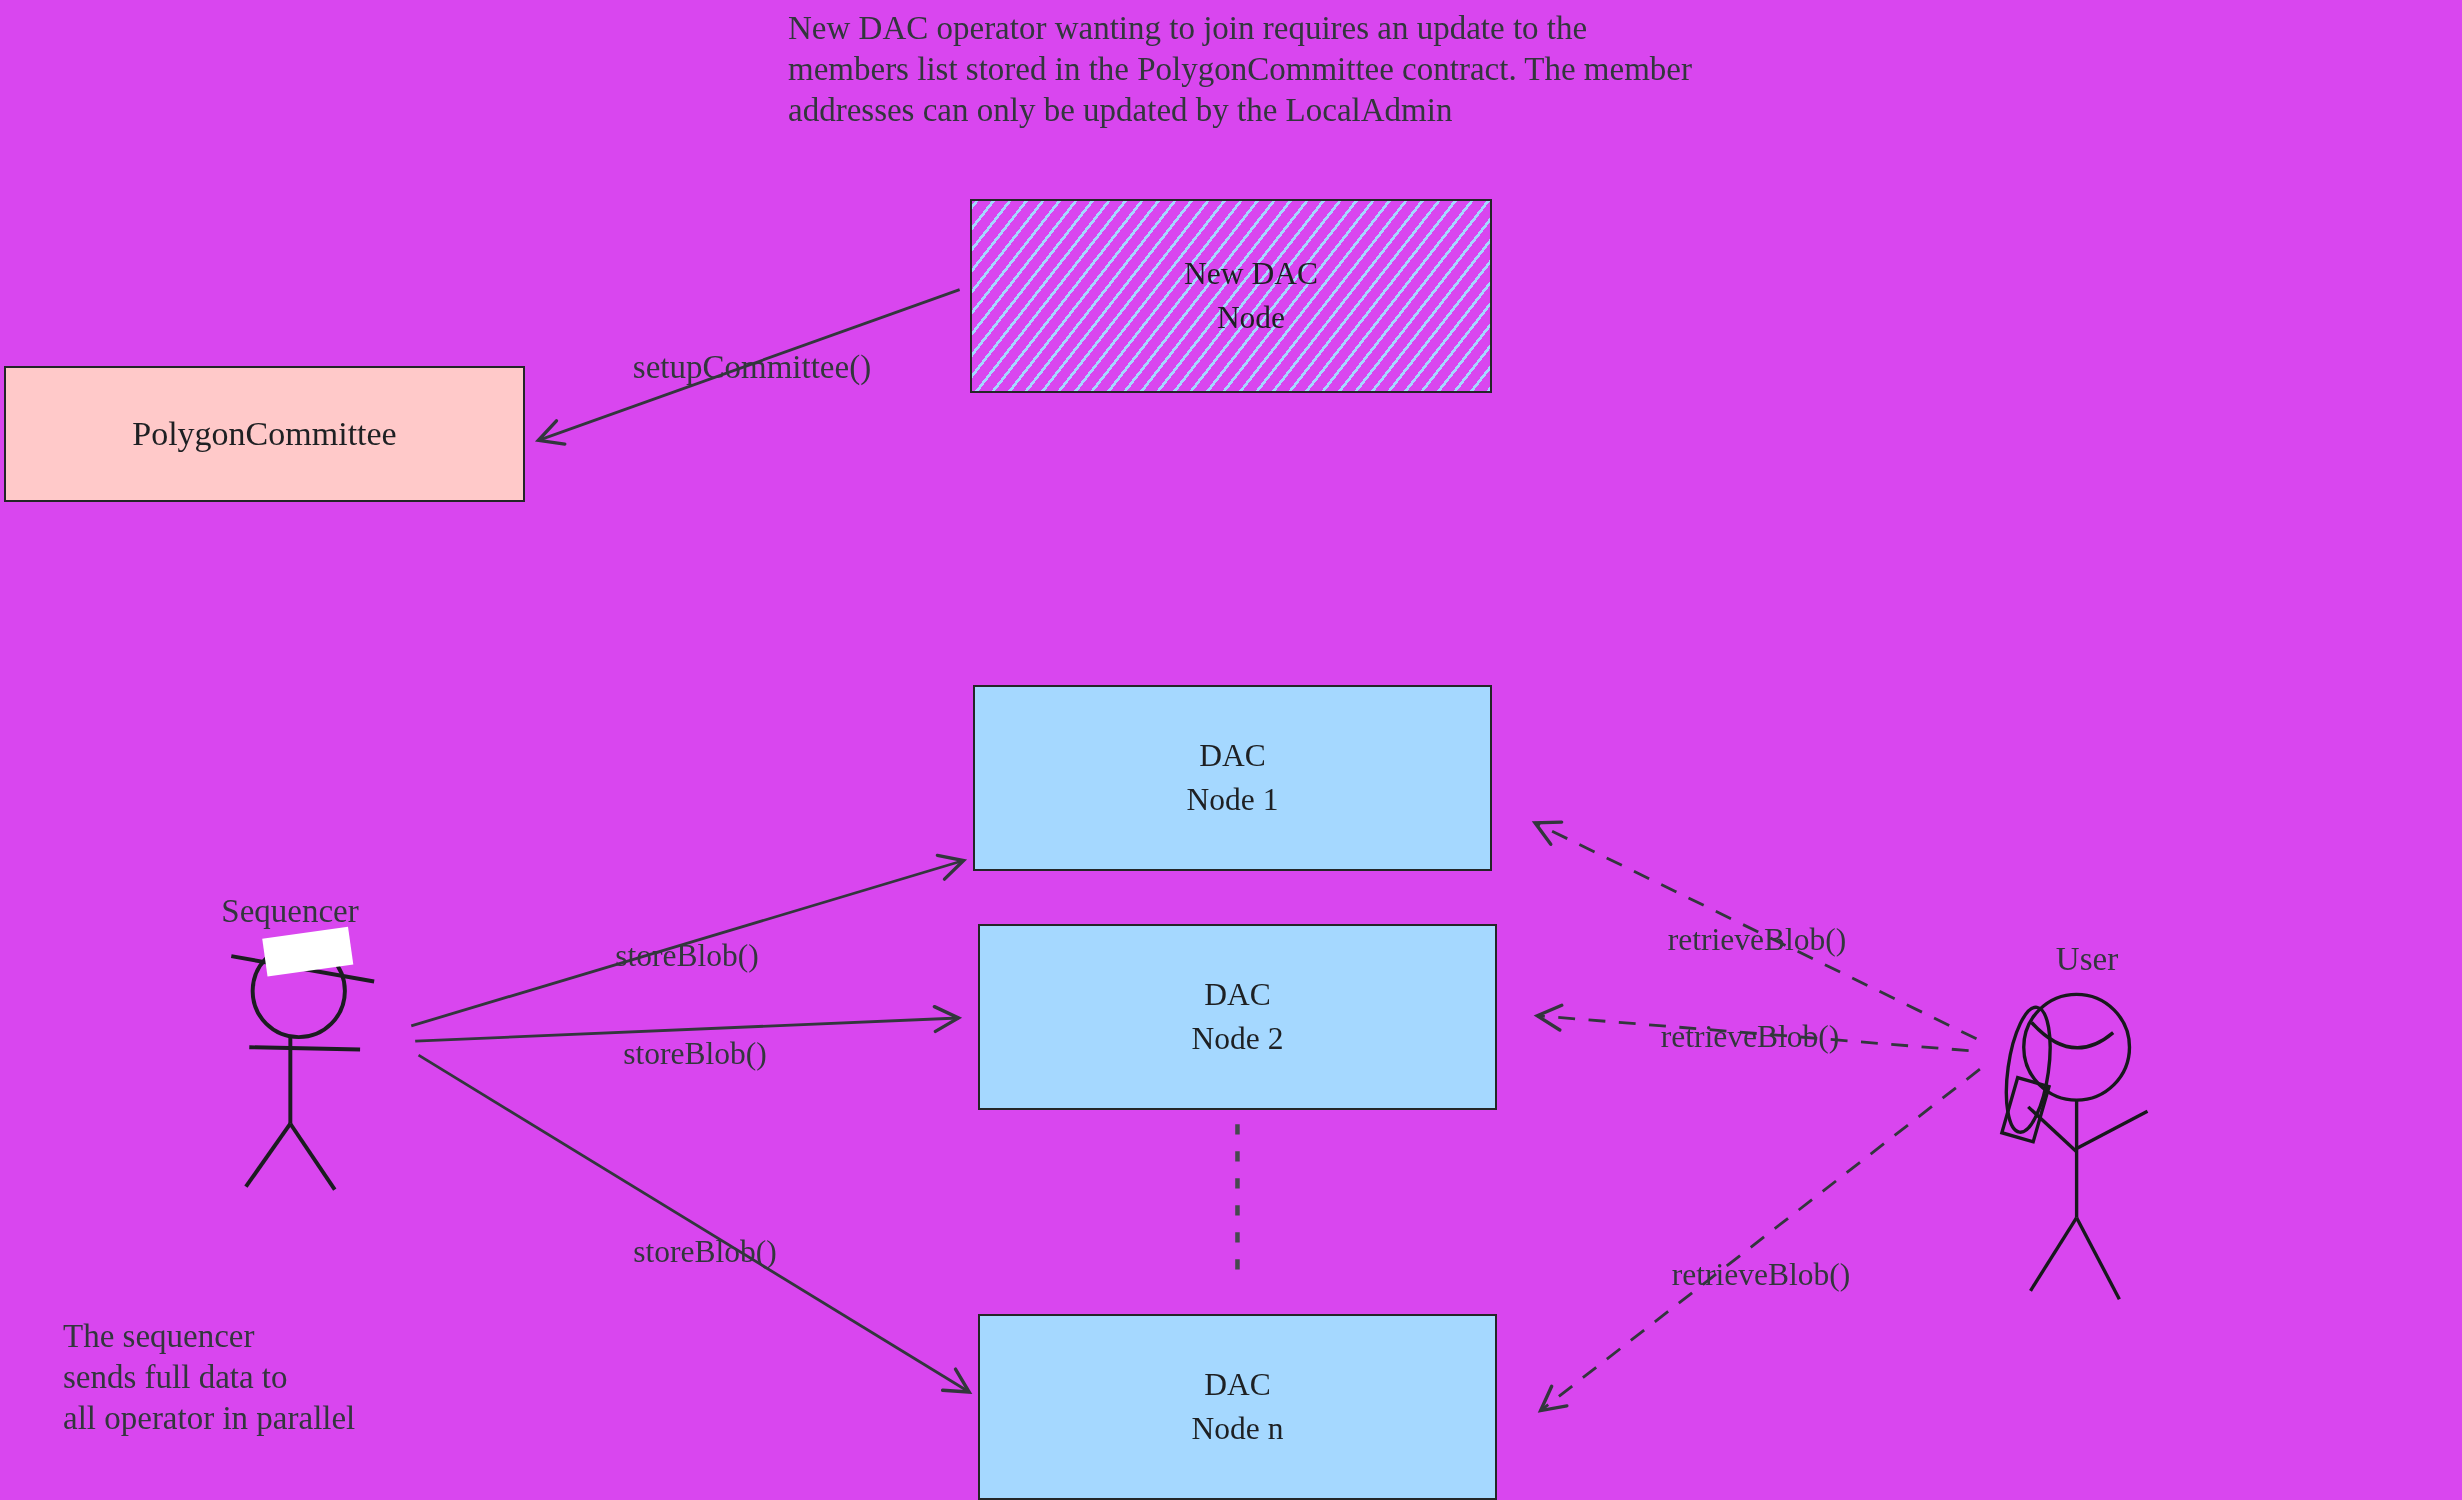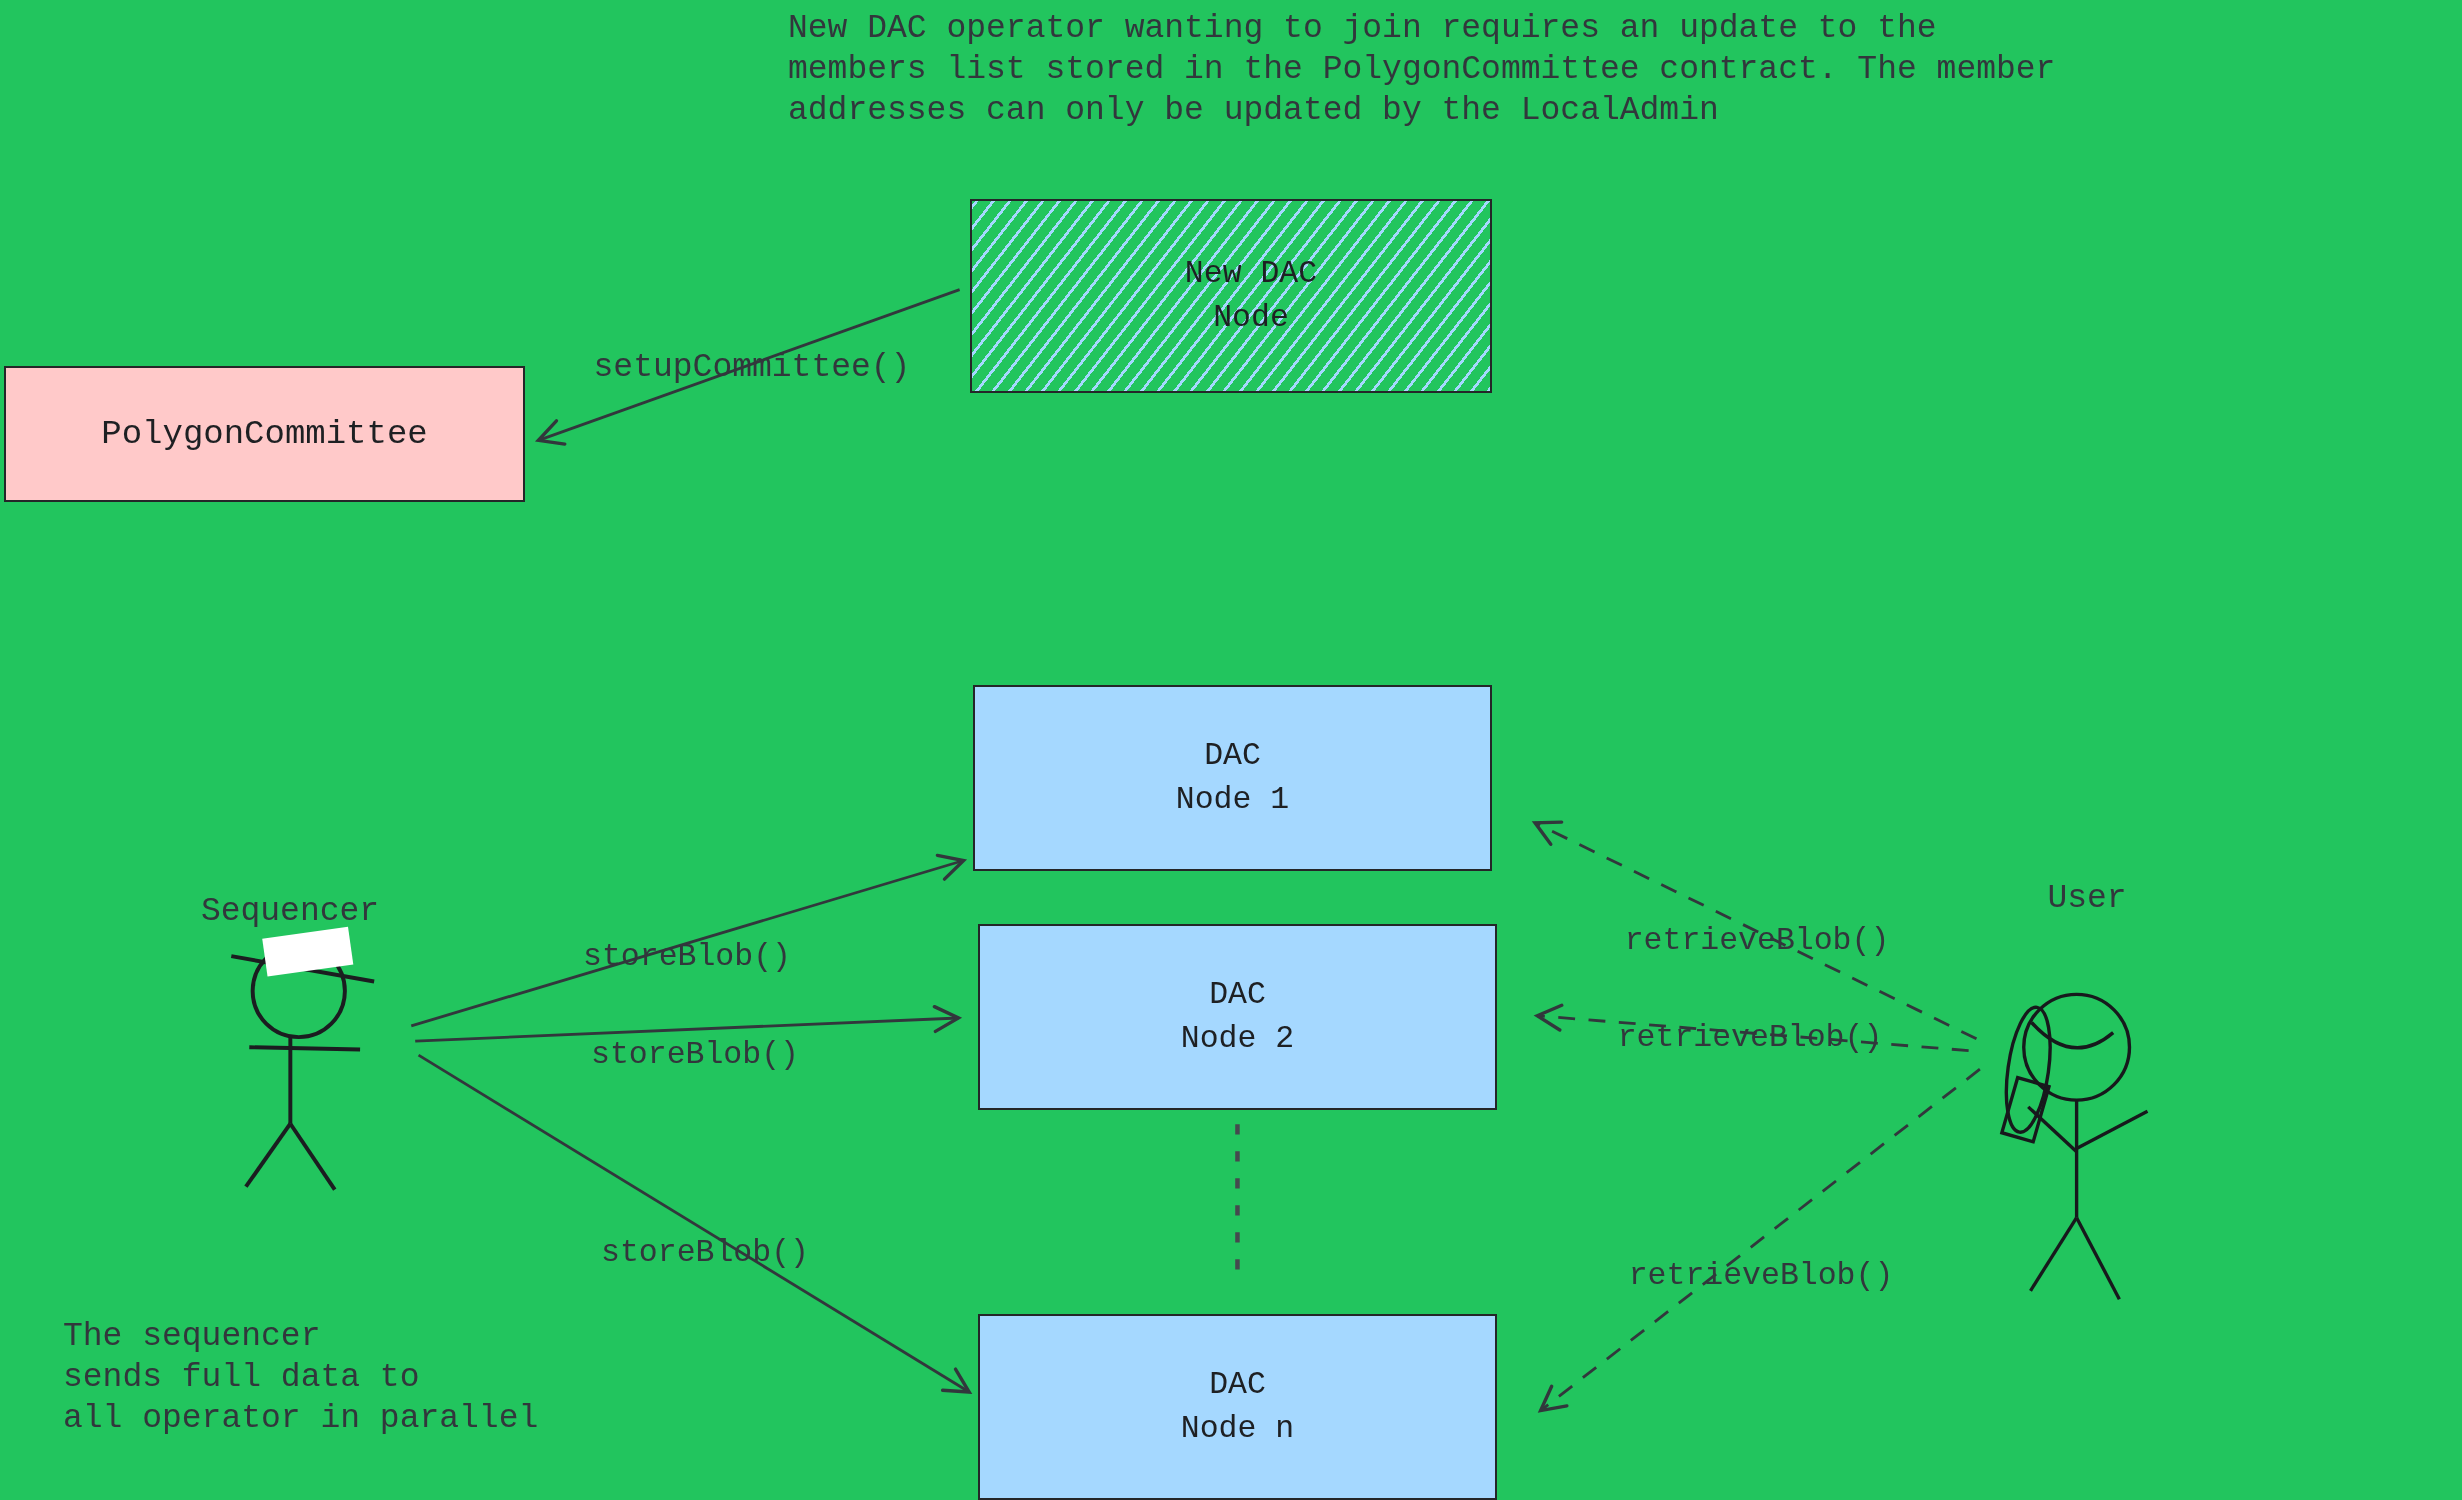--- a/index.html
+++ b/index.html
@@ -4,22 +4,22 @@
 <style>
   :root{
     --ink:#32373c;
     --box-border:#242628;
     --box-text:#1e2023;
     --blue:#a5d8ff;
     --pink:#ffc9c9;
   }
   html,body{margin:0;padding:0;background:#000;}
   .stage{
-    position:relative;width:2462px;height:1500px;background:#22c55e;overflow:hidden;
-    font-family:Liberation Mono, monospace;
+    position:relative;width:2462px;height:1500px;background:#d946ef;overflow:hidden;
+    font-family:Liberation Serif, serif;
   }
   svg.wires{position:absolute;left:0;top:0;width:2462px;height:1500px;pointer-events:none;}
   .note{position:absolute;color:var(--ink);font-size:33px;line-height:41px;white-space:nowrap;}
   .label{position:absolute;color:var(--ink);font-size:31.5px;white-space:nowrap;transform:translate(-50%,-50%);}
   .label.big{font-size:33px;}
   .shape{
     position:absolute;border:2.8px solid var(--box-border);box-sizing:border-box;
     display:flex;flex-direction:column;align-items:center;justify-content:center;
     color:var(--box-text);font-size:31.5px;line-height:44px;text-align:center;
   }
@@ -102,21 +102,21 @@
   <div class="shape bluebox" style="left:978px;top:924px;width:519px;height:186px;">
     <div class="ln">DAC</div>
     <div class="ln">Node 2</div>
   </div>
   <div class="shape bluebox" style="left:978px;top:1314px;width:519px;height:186px;">
     <div class="ln">DAC</div>
     <div class="ln">Node n</div>
   </div>
 
   <div class="label big" style="left:290px;top:911px;">Sequencer</div>
-  <div class="label big" style="left:2087px;top:898px;text-align:center;">User</div>
+  <div class="label big" style="left:2087px;top:959px;text-align:center;">User</div>
 
   <div class="label" style="left:687px;top:956px;">storeBlob()</div>
   <div class="label" style="left:695px;top:1054px;">storeBlob()</div>
   <div class="label" style="left:705px;top:1252px;">storeBlob()</div>
 
   <div class="label" style="left:1757px;top:940px;">retrieveBlob()</div>
   <div class="label" style="left:1750px;top:1037px;">retrieveBlob()</div>
   <div class="label" style="left:1761px;top:1275px;">retrieveBlob()</div>
 
 

